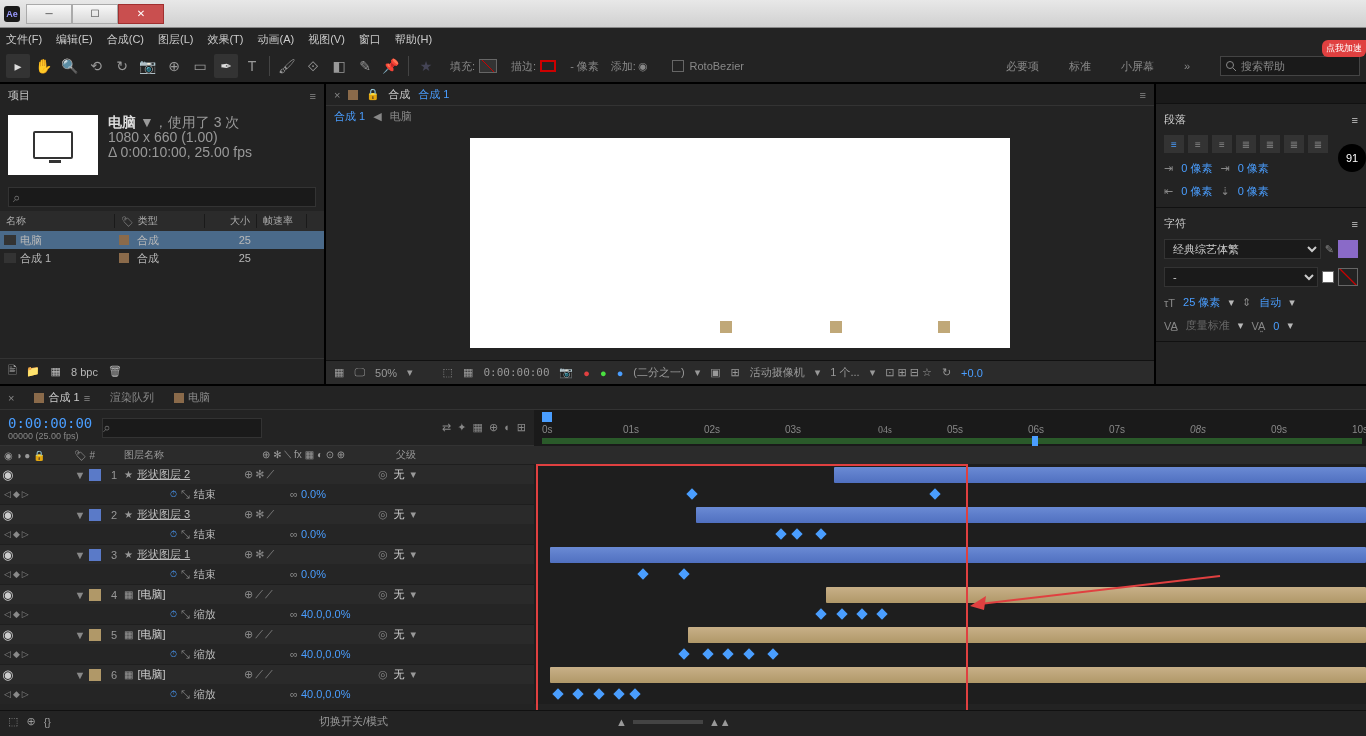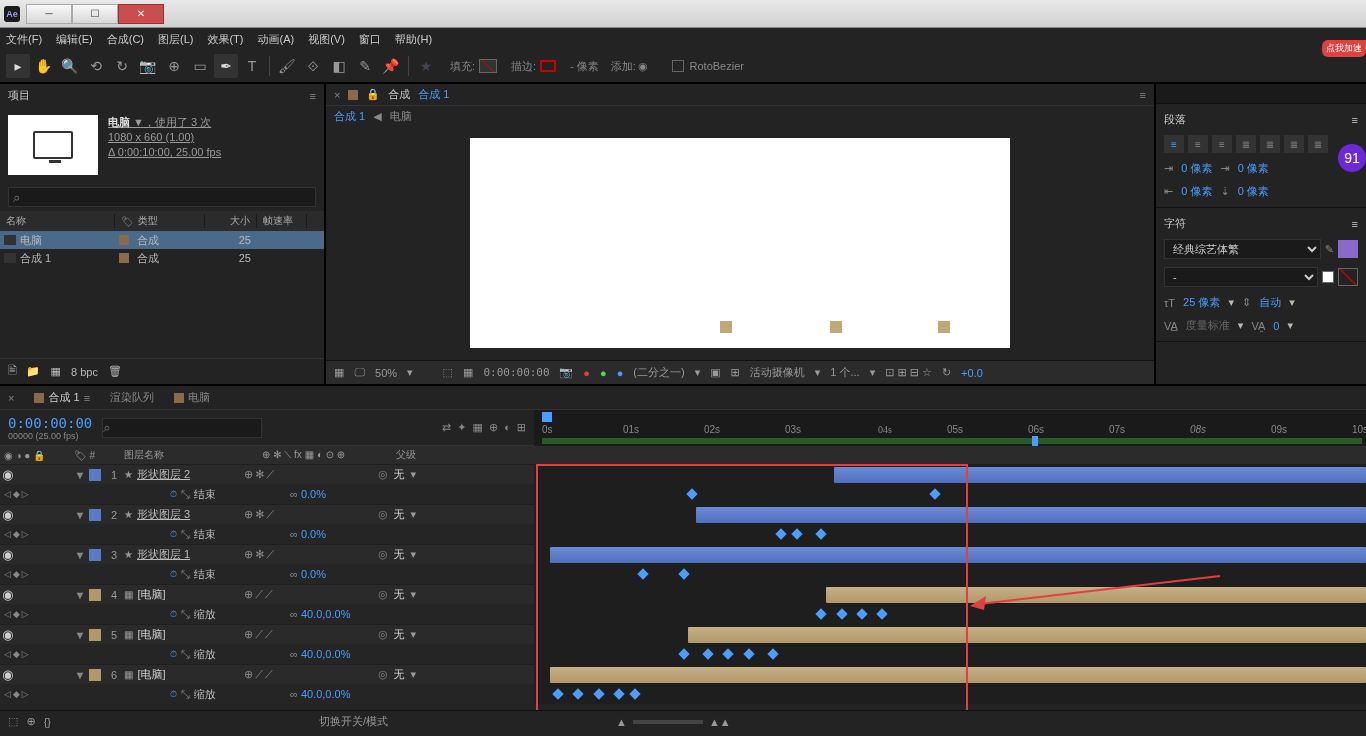--- a/index.html
+++ b/index.html
@@ -29,21 +29,21 @@
 
 .main-area { display: flex; height: 300px; }
 .project-panel { width: 326px; background: #232323; border-right: 2px solid #000; display: flex; flex-direction: column; }
 .panel-tab { background: #232323; padding: 4px 8px; display: flex; align-items: center; }
 .panel-tab .tabname { color: #ccc; }
 .panel-tab .tabmenu { margin-left: auto; color: #888; }
 .project-header { display: flex; padding: 8px; gap: 10px; }
 .comp-thumb { width: 90px; height: 60px; background: #fff; display: flex; align-items: center; justify-content: center; }
 .comp-thumb .monitor { width: 40px; height: 28px; border: 2px solid #333; border-radius: 2px; position: relative; }
 .comp-thumb .monitor::after { content: ''; position: absolute; bottom: -6px; left: 14px; width: 12px; height: 3px; background: #333; }
-.comp-info { color: #999; font-size: 11px; line-height: 15px; text-decoration: underline; }
+.comp-info { color: #999; font-size: 14px; line-height: 15px; }
 .comp-info .name { color: #ddd; font-weight: bold; }
 .search-row { padding: 4px 8px; }
 .search-row input { background: #1a1a1a; border: 1px solid #333; width: 100%; height: 20px; color: #888; padding: 0 20px 0 4px; }
 
 .proj-table { flex: 1; }
 .proj-head { display: flex; background: #2b2b2b; height: 20px; align-items: center; color: #aaa; font-size: 10px; }
 .proj-head div { padding: 0 6px; border-right: 1px solid #1a1a1a; }
 .col-name { width: 115px; }
 .col-type { width: 90px; display: flex; align-items: center; gap: 4px; }
 .col-size { width: 52px; text-align: right; }
@@ -59,21 +59,21 @@
 .comp-tabs .tab { color: #4a9eff; }
 .comp-tabs .lock-icon { color: #888; }
 .comp-breadcrumb { height: 20px; display: flex; align-items: center; padding: 0 8px; gap: 8px; color: #888; font-size: 11px; }
 .comp-breadcrumb .bc { color: #4a9eff; }
 .comp-viewer { flex: 1; background: #232323; display: flex; align-items: center; justify-content: center; position: relative; }
 .comp-canvas { width: 540px; height: 210px; background: #fff; position: relative; }
 .comp-canvas .marker { position: absolute; width: 12px; height: 12px; background: #c0a878; bottom: 15px; }
 .comp-footer { height: 24px; background: #2b2b2b; display: flex; align-items: center; gap: 10px; padding: 0 8px; font-size: 11px; color: #999; border-top: 1px solid #111; }
 
 .right-panels { width: 212px; background: #232323; border-left: 2px solid #000; display: flex; flex-direction: column; }
-.right-panels .badge { position: absolute; right: 0; top: 60px; width: 28px; height: 28px; background: #6d28d9; border-radius: 50%; color: #fff; display: flex; align-items: center; justify-content: center; font-size: 14px; }
+.right-panels .badge { position: absolute; right: 0; top: 60px; width: 28px; height: 28px; background: #000000; border-radius: 50%; color: #fff; display: flex; align-items: center; justify-content: center; font-size: 11px; }
 .rpanel { border-bottom: 1px solid #111; padding: 4px 0; }
 .rpanel-header { display: flex; align-items: center; padding: 4px 8px; color: #ccc; }
 .rpanel-header .menu { margin-left: auto; }
 .align-row { display: flex; gap: 4px; padding: 4px 8px; }
 .align-btn { width: 20px; height: 18px; background: #333; display: flex; align-items: center; justify-content: center; color: #888; font-size: 10px; }
 .align-btn.active { color: #4a9eff; }
 .indent-row { display: flex; gap: 8px; padding: 4px 8px; align-items: center; font-size: 11px; }
 .indent-row .icon { color: #888; }
 .font-row { display: flex; gap: 4px; padding: 4px 8px; align-items: center; }
 .font-select { background: #1a1a1a; border: 1px solid #333; color: #ccc; height: 20px; flex: 1; padding: 0 4px; font-size: 11px; }
@@ -192,20 +192,33 @@
   <span class="label">填充:</span>
   <span class="swatch" style="background:linear-gradient(45deg,#333 48%,#c00 50%,#333 52%)"></span>
   <span class="label">描边:</span>
   <span class="swatch stroke"></span>
   <span class="label">- 像素</span>
   <span class="label">添加: </span>
   <span style="color:#888;">◉</span>
   <span style="width:20px"></span>
   <span class="checkbox"></span>
   <span style="color:#888;">RotoBezier</span>
+  <div class="right-group">
+    <span>必要项</span>
+    <span>标准</span>
+    <span>小屏幕</span>
+    <span>»</span>
+    <div class="search-box">
+      <svg width="12" height="12">
+          <circle cx="5" cy="5" r="3.5" fill="none" stroke="#888"></circle>
+          <line x1="8" y1="8" x2="11" y2="11" stroke="#888"></line>
+        </svg>
+      <span>搜索帮助</span>
+    </div>
+  </div>
   <div style="position:absolute;right:0;top:40px;background:#e04040;color:#fff;font-size:9px;padding:2px 4px;border-radius:6px 0 6px 6px;">点我加速</div>
 </div>
 
 <div class="main-area">
 
   <div class="project-panel">
     <div class="panel-tab">
       <span class="tabname">项目</span>
       <span class="tabmenu">≡</span>
     </div>

